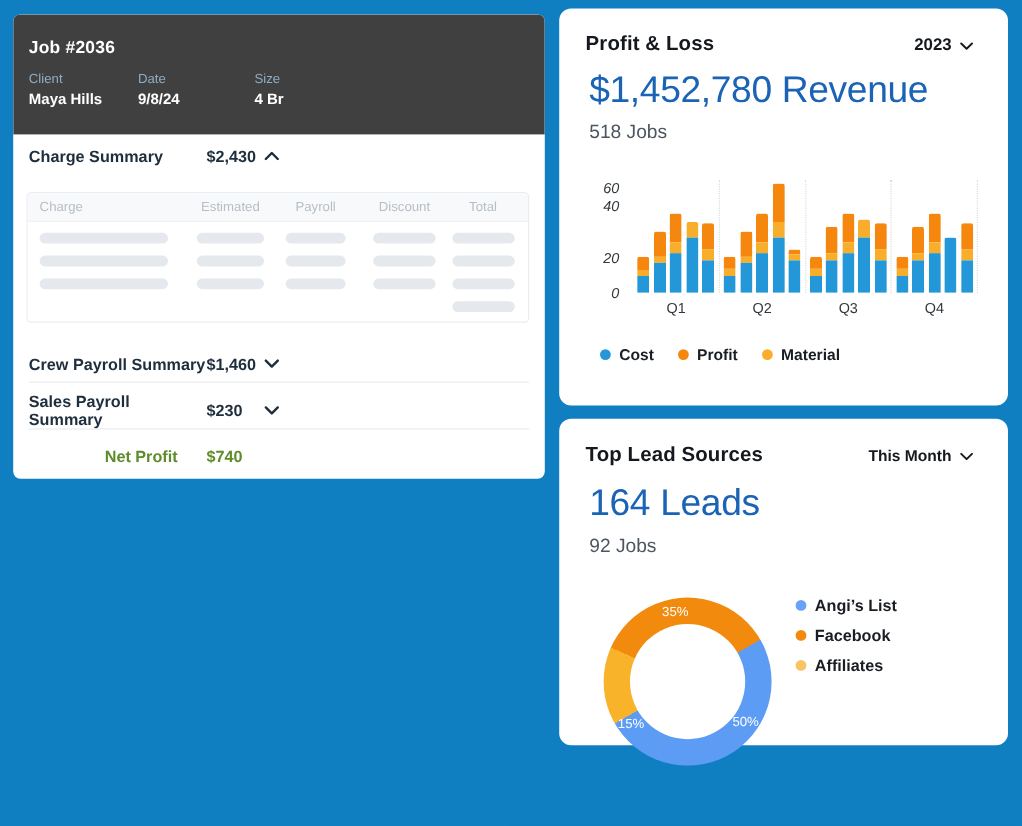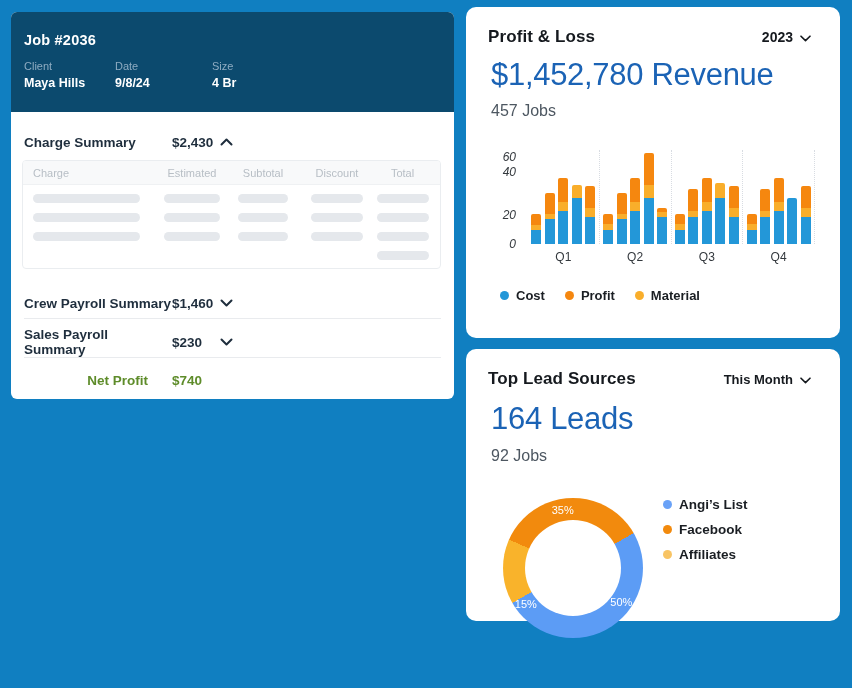--- a/index.html
+++ b/index.html
@@ -10,32 +10,32 @@
     position:relative;
     overflow:hidden;
   }
   .page { position:absolute; inset:0; }
 
   
   .job-card {
     position:absolute; left:11px; top:12px; width:443px; height:387px;
     background:#fff; border-radius:6px; overflow:hidden;
   }
-  .job-header { height:100px; background:#0c4a6e; padding:20px 14px 0 13px; color:#fff; }
+  .job-header { height:100px; background:#404040; padding:20px 14px 0 13px; color:#fff; }
   .job-title { font-size:14.5px; font-weight:bold; letter-spacing:.2px; }
   .job-fields { display:flex; margin-top:12px; }
   .job-field:nth-child(1){ width:91px; }
   .job-field:nth-child(2){ width:97px; }
   .jf-label { display:block; font-size:11px; color:#8FACC2; margin-bottom:4px; }
   .jf-value { display:block; font-size:12.5px; font-weight:bold; color:#fff; }
 
   .sum-row { position:absolute; left:13px; right:13px; height:28px; display:flex; align-items:center; cursor:pointer; }
   .sum-row .lbl { width:148px; font-size:13.5px; font-weight:bold; color:#1F2E3D; }
   .sum-row .val { width:46px; font-size:13.5px; font-weight:bold; color:#1F2E3D; }
-  .row-charge { top:116px; }
+  .row-charge { top:104px; }
   .row-crew   { top:277px; }
   .row-sales  { top:316px; }
   .row-net    { top:354px; cursor:default; }
   .row-net .lbl { text-align:right; padding-right:24px; color:#5E8C2A; }
   .row-net .val { color:#5E8C2A; }
   .divider { position:absolute; left:13px; right:13px; height:1px; background:#E9EBEE; }
   .div-1 { top:306px; } .div-2 { top:345px; }
   .chev { display:inline-flex; margin-left:2px; }
 
   
@@ -127,21 +127,21 @@
         <svg width="13" height="8" viewBox="0 0 13 8">
             <path d="M1.5 6.5 L6.5 1.5 L11.5 6.5" fill="none" stroke="#1F2E3D" stroke-width="2" stroke-linecap="round" stroke-linejoin="round"></path>
           </svg>
       </span>
     </div>
 
     <div class="skel-table">
       <div class="skel-head">
         <span>Charge</span>
         <span>Estimated</span>
-        <span>Subtotal</span>
+        <span>Payroll</span>
         <span>Discount</span>
         <span>Total</span>
       </div>
       <div class="skel-body">
           <div class="skel-row">
             <div class="skel-cell first">
               <div class="pill" style="width: 107px;"></div>
             </div>
             <div class="skel-cell">
               <div class="pill" style="width: 56px;"></div>
@@ -236,21 +236,21 @@
       <span class="dropdown">
         <span>2023</span>
         <span>
           <svg width="11" height="7" viewBox="0 0 11 7">
               <path d="M1 1.2 L5.5 5.6 L10 1.2" fill="none" stroke="#15191E" stroke-width="1.6" stroke-linecap="round" stroke-linejoin="round"></path>
             </svg>
         </span>
       </span>
     </div>
     <div class="headline">$1,452,780 Revenue</div>
-    <div class="subtitle">457 Jobs</div>
+    <div class="subtitle">518 Jobs</div>
 
     <div class="pl-yaxis">
         <span style="bottom: -7px;">0</span>
         <span style="bottom: 21.9231px;">20</span>
         <span style="bottom: 65px;">40</span>
         <span style="bottom: 79.7692px;">60</span>
       </div>
     <div class="pl-plot">
         <div class="pl-group">
           <div class="pl-bar">

